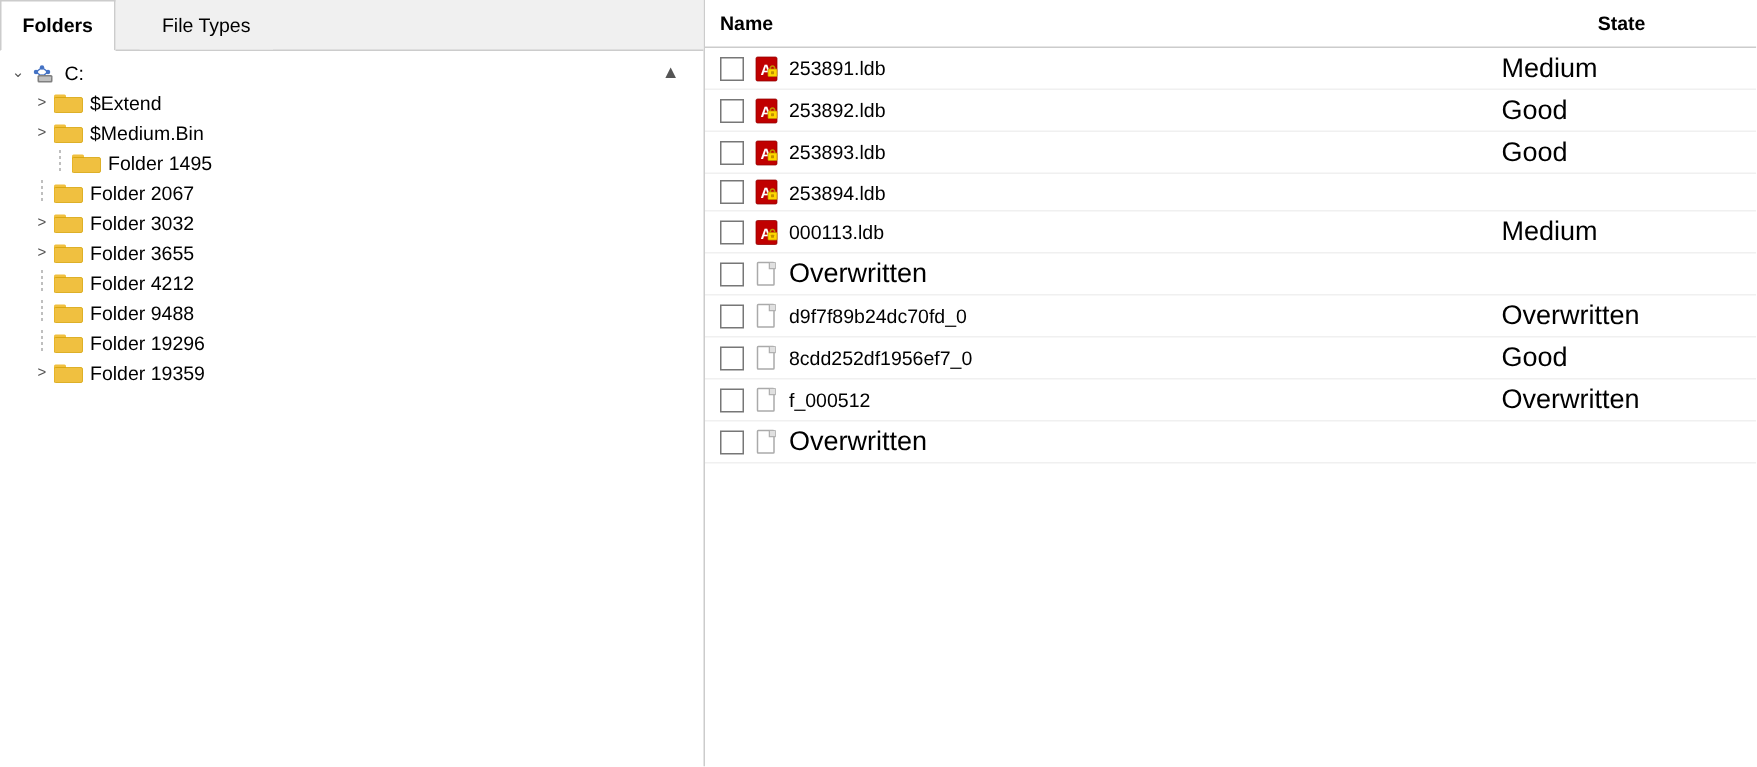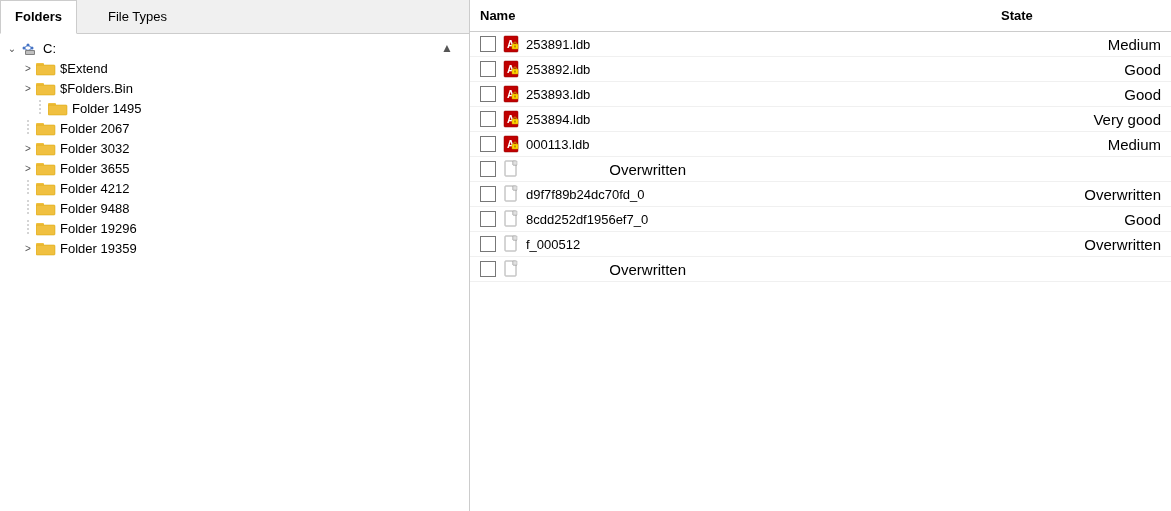--- a/index.html
+++ b/index.html
@@ -98,21 +98,21 @@
       font-weight: 600;
       font-size: 13px;
     }
 
     .file-header .col-name {
       flex: 1;
     }
 
     .file-header .col-state {
       width: 160px;
-      text-align: left;
+      text-align: center;
     }
 
     .file-list {
       flex: 1;
       overflow-y: auto;
     }
 
     .file-row {
       display: flex;
       align-items: center;
@@ -140,22 +140,21 @@
       justify-content: center;
     }
 
     .file-name {
       flex: 1;
       font-size: 13px;
     }
 
     .file-state {
       width: 160px;
-      text-align: right;
-      font-size: 15px;
+      font-size: 18px;
     }
   </style>
 </head>
 <body>
 
 <div class="left-panel">
   <div class="tabs">
     <div class="tab active">Folders</div>
     <div class="tab">File Types</div>
   </div>
@@ -200,21 +199,21 @@
         <div class="tree-item" style="padding-left: 0px;">
           <span style="display: inline-block; width: 20px;"></span>
           <span class="expand-btn" style="display: inline-flex; align-items: center; justify-content: center; width: 16px; height: 16px; font-size: 10px; color: rgb(85, 85, 85); cursor: pointer;">&gt;</span>
           <span style="display: inline-flex; align-items: center; margin-right: 4px;">
             <svg width="20" height="16" viewBox="0 0 20 16">
     <rect x="0" y="5" width="19" height="10" rx="1" fill="#f0c040"></rect>
     <rect x="0" y="3" width="8" height="3" rx="1" fill="#f0c040"></rect>
     <rect x="0" y="5" width="19" height="10" rx="1" fill="none" stroke="#d4a000" stroke-width="0.5"></rect>
   </svg>
           </span>
-          <span class="tree-label">$Folders.Bin</span>
+          <span class="tree-label">$Medium.Bin</span>
         </div>
         <div class="tree-item" style="padding-left: 12px;">
           <span style="display: inline-block; width: 20px;"></span>
           <span style="display: inline-block; width: 16px; height: 16px;"><svg width="16" height="16">
               <line x1="8" y1="0" x2="8" y2="16" stroke="#aaa" stroke-width="1" stroke-dasharray="2,2"></line>
             </svg></span>
           <span style="display: inline-flex; align-items: center; margin-right: 4px;">
             <svg width="20" height="16" viewBox="0 0 20 16">
     <rect x="0" y="5" width="19" height="10" rx="1" fill="#f0c040"></rect>
     <rect x="0" y="3" width="8" height="3" rx="1" fill="#f0c040"></rect>
@@ -372,21 +371,20 @@
         <span class="file-type-icon">
           <svg width="18" height="18" viewBox="0 0 18 18">
       <rect x="1" y="1" width="14" height="16" rx="1" fill="#c00000" stroke="#900000" stroke-width="0.5"></rect>
       <text x="4" y="13" font-size="10" font-weight="bold" fill="white" font-family="Arial">A</text>
       <rect x="9" y="9" width="6" height="5" rx="0.5" fill="#ffd700" stroke="#c09000" stroke-width="0.5"></rect>
       <path d="M10.5 9 Q10.5 7 12 7 Q13.5 7 13.5 9" fill="none" stroke="#c09000" stroke-width="1"></path>
       <rect x="11" y="10.5" width="2" height="2" rx="0.3" fill="#c09000"></rect>
     </svg>
         </span>
         <span class="file-name">253894.ldb</span>
-        <span class="file-state">Very good</span>
       </div>
       <div class="file-row">
         <div class="checkbox"></div>
         <span class="file-type-icon">
           <svg width="18" height="18" viewBox="0 0 18 18">
       <rect x="1" y="1" width="14" height="16" rx="1" fill="#c00000" stroke="#900000" stroke-width="0.5"></rect>
       <text x="4" y="13" font-size="10" font-weight="bold" fill="white" font-family="Arial">A</text>
       <rect x="9" y="9" width="6" height="5" rx="0.5" fill="#ffd700" stroke="#c09000" stroke-width="0.5"></rect>
       <path d="M10.5 9 Q10.5 7 12 7 Q13.5 7 13.5 9" fill="none" stroke="#c09000" stroke-width="1"></path>
       <rect x="11" y="10.5" width="2" height="2" rx="0.3" fill="#c09000"></rect>

